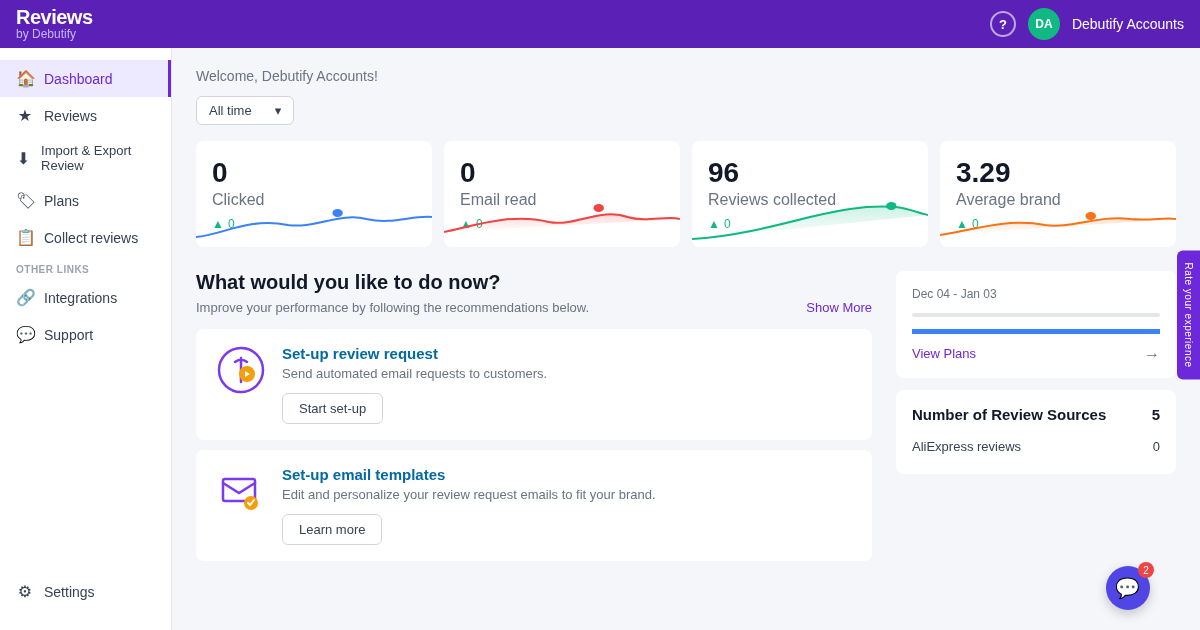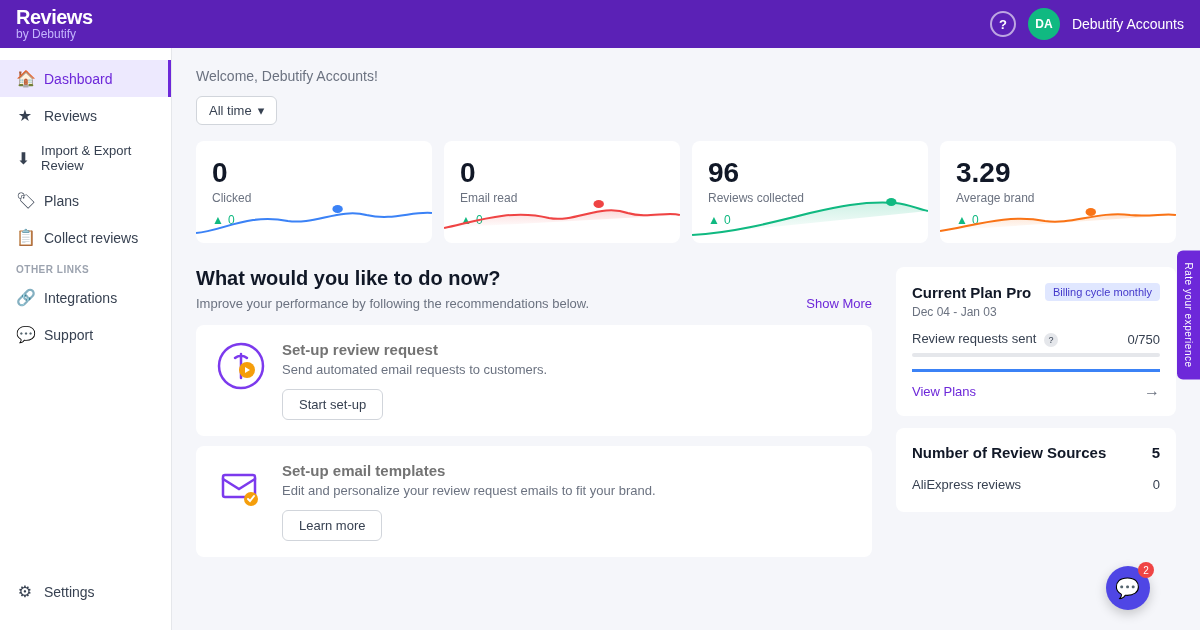--- a/index.html
+++ b/index.html
@@ -23,56 +23,56 @@
     .sidebar-section-label { font-size: 10px; color: #9ca3af; font-weight: 600; padding: 8px 16px 4px; letter-spacing: 0.05em; }
     .sidebar-icon { font-size: 16px; width: 18px; text-align: center; }
     .sidebar-bottom { padding-bottom: 8px; }
     .settings-item { display: flex; align-items: center; gap: 10px; padding: 9px 16px; cursor: pointer; font-size: 14px; color: #374151; }
 
     
     .main { flex: 1; overflow-y: auto; padding: 20px 24px; }
     .welcome { font-size: 14px; color: #6b7280; margin-bottom: 12px; }
     .section-header { display: flex; align-items: center; justify-content: space-between; margin-bottom: 16px; }
     .section-title { font-size: 22px; font-weight: 700; color: #111827; }
-    .filter-btn { display: flex; align-items: center; gap: 6px; border: 1px solid #d1d5db; background: white; padding: 6px 12px; border-radius: 6px; font-size: 13px; color: #374151; cursor: pointer; }
+    .filter-btn { display: flex; align-items: center; gap: 23px; border: 1px solid #d1d5db; background: white; padding: 6px 12px; border-radius: 6px; font-size: 13px; color: #374151; cursor: pointer; }
 
     
     .stats-grid { display: grid; grid-template-columns: repeat(4, 1fr); gap: 12px; margin-bottom: 24px; }
     .stat-card { background: white; border-radius: 8px; padding: 16px; position: relative; overflow: hidden; min-height: 100px; }
     .stat-value { font-size: 28px; font-weight: 700; color: #111827; }
-    .stat-label { font-size: 12px; color: #6b7280; margin-top: 2px; }
+    .stat-label { font-size: 16px; color: #6b7280; margin-top: 2px; }
     .stat-change { display: flex; align-items: center; gap: 4px; font-size: 12px; color: #10b981; margin-top: 8px; }
     .stat-chart { position: absolute; bottom: 0; right: 0; width: 100%; height: 50px; }
 
     
     .bottom-section { display: grid; grid-template-columns: 1fr 280px; gap: 24px; }
     .recommendations { }
     .rec-header { display: flex; align-items: center; justify-content: space-between; margin-bottom: 6px; }
     .rec-title { font-size: 20px; font-weight: 700; color: #111827; }
     .rec-subtitle { font-size: 13px; color: #6b7280; margin-bottom: 14px; }
     .show-more { color: #6d28d9; font-size: 13px; cursor: pointer; }
     .rec-card { background: white; border-radius: 8px; padding: 16px 20px; margin-bottom: 10px; display: flex; gap: 16px; align-items: flex-start; }
     .rec-icon { width: 50px; height: 50px; flex-shrink: 0; display: flex; align-items: center; justify-content: center; }
     .rec-content { flex: 1; }
-    .rec-card-title { font-size: 15px; font-weight: 600; color: #737373; margin-bottom: 4px; }
+    .rec-card-title { font-size: 15px; font-weight: 600; color: #0369a1; margin-bottom: 4px; }
     .rec-card-desc { font-size: 13px; color: #6b7280; margin-bottom: 12px; }
     .rec-btn { border: 1px solid #d1d5db; background: white; padding: 7px 16px; border-radius: 6px; font-size: 13px; color: #374151; cursor: pointer; }
 
     
     .right-panel { display: flex; flex-direction: column; gap: 12px; }
     .plan-card { background: white; border-radius: 8px; padding: 16px; }
     .plan-header { display: flex; align-items: center; justify-content: space-between; margin-bottom: 4px; }
     .plan-name { font-size: 15px; font-weight: 600; color: #111827; }
     .plan-badge { background: #e0e7ff; color: #4338ca; font-size: 11px; padding: 3px 8px; border-radius: 4px; font-weight: 500; }
     .plan-dates { font-size: 12px; color: #6b7280; margin-bottom: 12px; }
     .plan-metric { display: flex; justify-content: space-between; align-items: center; font-size: 13px; color: #374151; margin-bottom: 6px; }
     .plan-metric-value { font-size: 13px; color: #374151; }
     .progress-bar { height: 4px; background: #e5e7eb; border-radius: 2px; margin-bottom: 12px; }
     .progress-fill { height: 100%; background: #6d28d9; border-radius: 2px; width: 0%; }
-    .view-plans { display: flex; align-items: center; justify-content: space-between; border-top: 3px solid #3b82f6; padding-top: 10px; }
+    .view-plans { display: flex; align-items: center; justify-content: space-between; border-top: 5px solid #3b82f6; padding-top: 10px; }
     .view-plans-link { color: #6d28d9; font-size: 13px; font-weight: 500; cursor: pointer; }
 
     .sources-card { background: white; border-radius: 8px; padding: 16px; }
     .sources-header { display: flex; justify-content: space-between; margin-bottom: 12px; }
     .sources-title { font-size: 15px; font-weight: 600; color: #111827; }
     .sources-count { font-size: 15px; font-weight: 600; color: #111827; }
     .source-row { display: flex; justify-content: space-between; font-size: 13px; color: #374151; padding: 4px 0; }
 
     
     .chat-bubble { position: fixed; bottom: 20px; right: 20px; width: 44px; height: 44px; background: #4f46e5; border-radius: 50%; display: flex; align-items: center; justify-content: center; color: white; cursor: pointer; box-shadow: 0 4px 12px rgba(0,0,0,0.2); }
@@ -272,32 +272,21 @@
             <div class="rec-card-title">Set-up email templates</div>
             <div class="rec-card-desc">Edit and personalize your review request emails to fit your brand.</div>
             <button class="rec-btn">Learn more</button>
           </div>
         </div>
       </div>
 
       <div class="right-panel">
 
         <div class="plan-card">
-          <div class="plan-header">
-            <span class="plan-name">Current Plan Pro</span>
-            <span class="plan-badge">Billing cycle monthly</span>
-          </div>
           <div class="plan-dates">Dec 04 - Jan 03</div>
-          <div class="plan-metric">
-            <span>
-              <span>Review requests sent</span>
-              <span style="background:#e5e7eb;border-radius:50%;width:14px;height:14px;display:inline-flex;align-items:center;justify-content:center;font-size:9px;margin-left:4px;cursor:pointer;">?</span>
-            </span>
-            <span class="plan-metric-value">0/750</span>
-          </div>
           <div class="progress-bar">
             <div class="progress-fill" style="width:0%;"></div>
           </div>
           <div class="view-plans">
             <span class="view-plans-link">View Plans</span>
             <span style="color:#6b7280;">→</span>
           </div>
         </div>
 
         <div class="sources-card">

